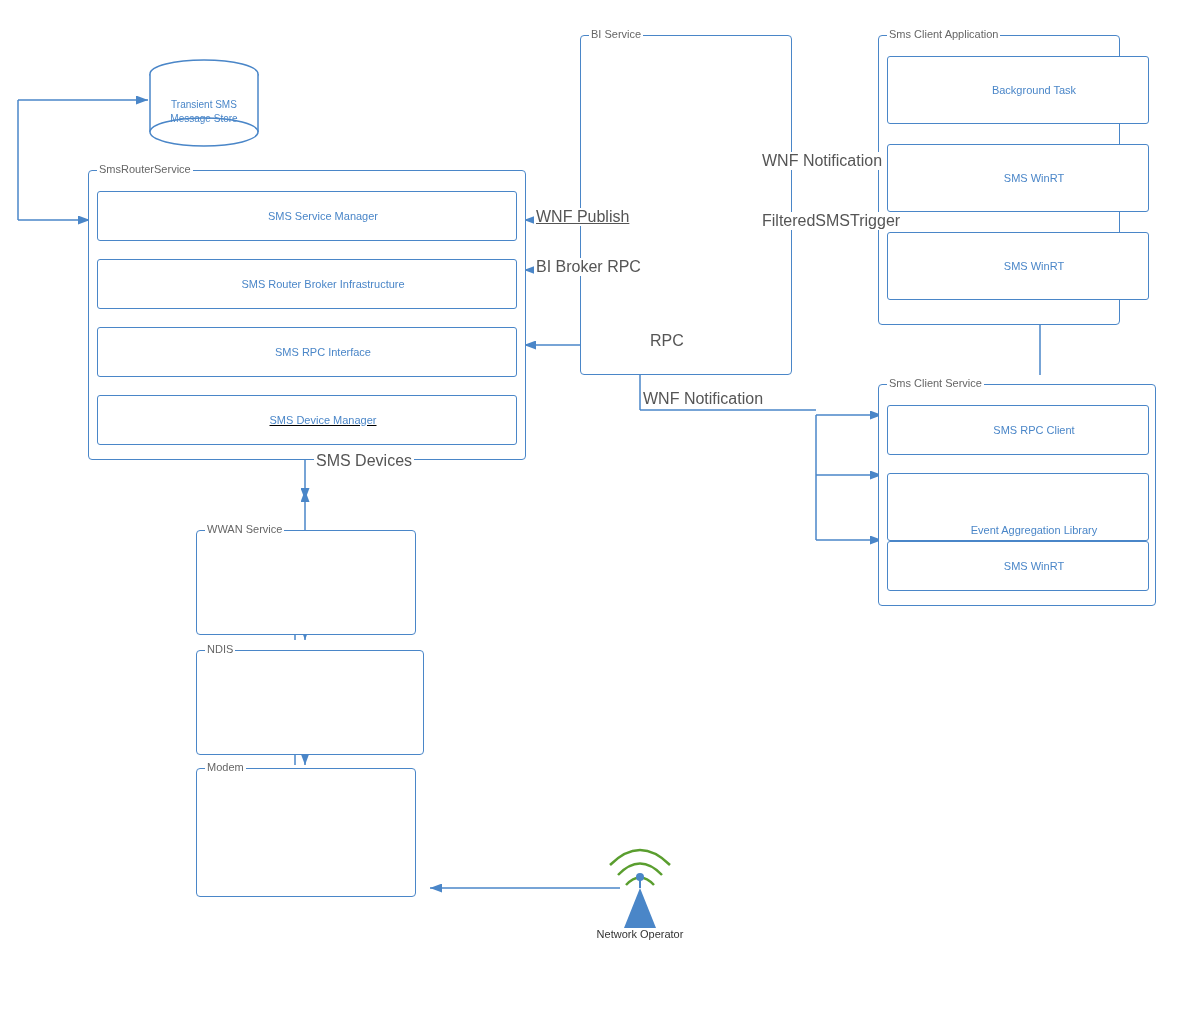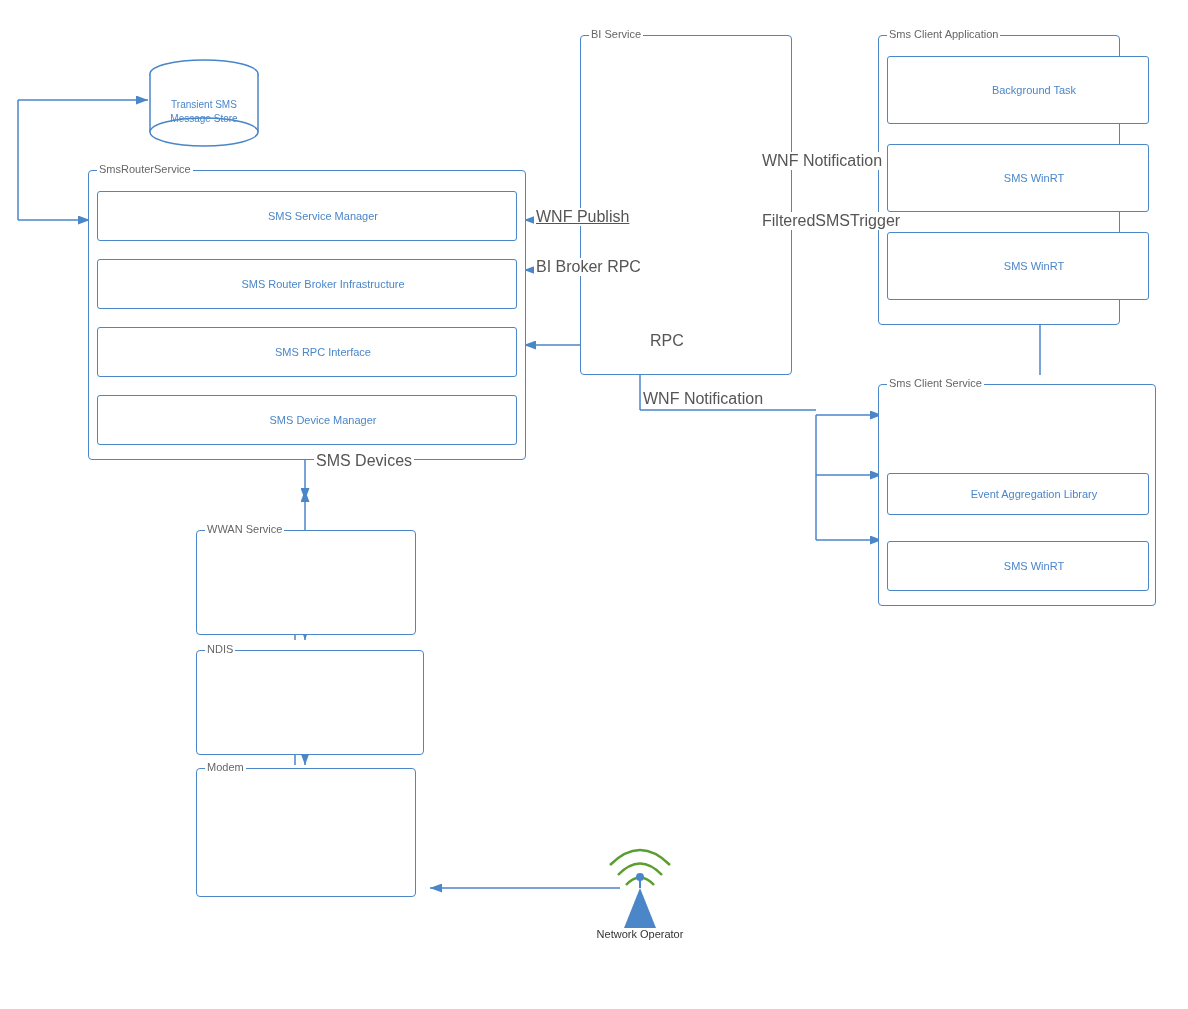--- a/index.html
+++ b/index.html
@@ -162,21 +162,21 @@
     </div>
 
     <div class="inner-box" style="left:8px; top:88px; width:420px; height:50px;">
       <span class="inner-box-text">SMS Router Broker Infrastructure</span>
     </div>
 
     <div class="inner-box" style="left:8px; top:156px; width:420px; height:50px;justify-content:center;">
       <span class="inner-box-text">SMS RPC Interface</span>
     </div>
 
-    <div class="inner-box" style="left:8px; top:224px; width:420px; height:50px;">
+    <div class="inner-box" style="left:8px; top:224px; width:420px; height:50px;text-decoration:underline;">
       <span class="inner-box-text">SMS Device Manager</span>
     </div>
   </div>
 
   <div class="box" style="left:580px; top:35px; width:212px; height:340px;">
     <span class="region-label" style="top:-8px; left:8px;">BI Service</span>
   </div>
 
   <div class="conn-label" style="left:534px; top:208px;text-decoration:underline;">WNF Publish</div>
 
@@ -200,22 +200,25 @@
     </div>
   </div>
 
   <div class="conn-label" style="left:760px; top:152px;">WNF Notification</div>
 
   <div class="conn-label" style="left:760px; top:212px;">FilteredSMSTrigger</div>
 
   <div class="box" style="left:878px; top:384px; width:278px; height:222px;">
     <span class="region-label" style="top:-8px; left:8px;">Sms Client Service</span>
 
-
-    <div class="inner-box" style="left:8px; top:88px; width:262px; height:42px;">
+    <div class="inner-box" style="left:8px; top:20px; width:262px; height:50px;">
+      <span class="inner-box-text">SMS RPC Client</span>
+    </div>
+
+    <div class="inner-box" style="left:8px; top:88px; width:262px; height:68px;align-items:flex-end;">
       <span class="inner-box-text">Event Aggregation Library</span>
     </div>
 
     <div class="inner-box" style="left:8px; top:156px; width:262px; height:50px;">
       <span class="inner-box-text">SMS WinRT</span>
     </div>
   </div>
 
   <div class="conn-label" style="left:641px; top:390px;">WNF Notification</div>
 

